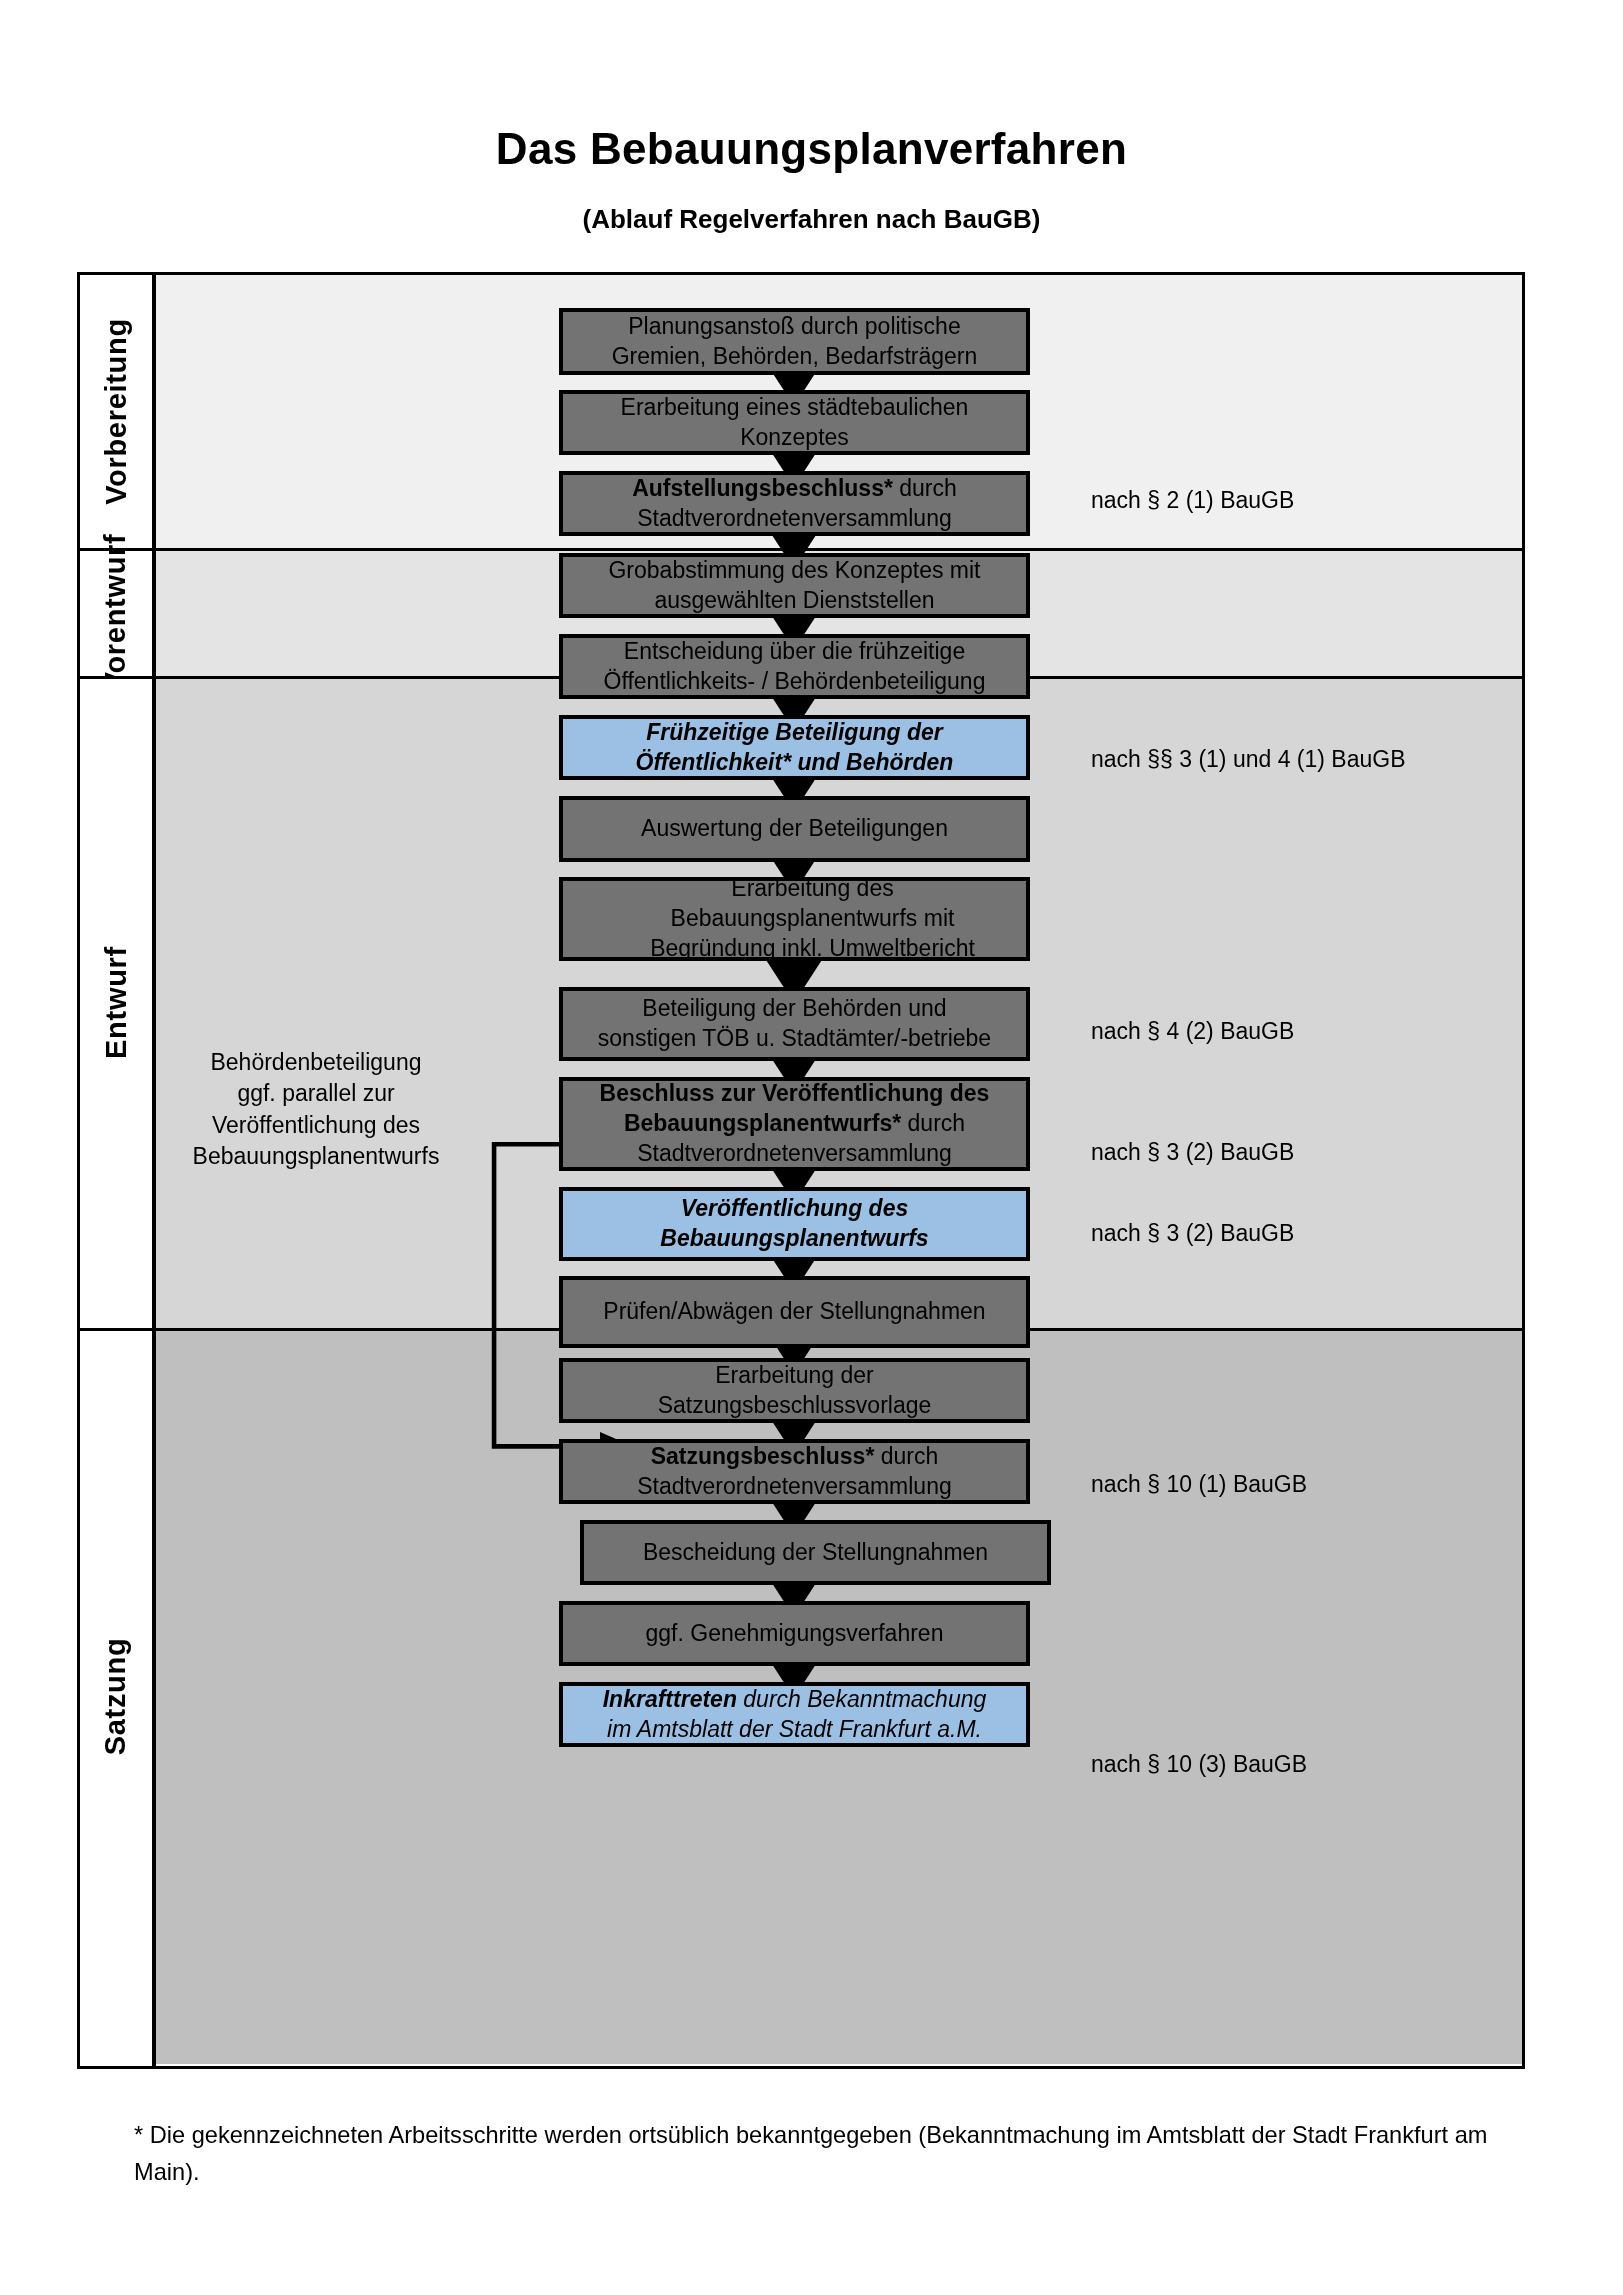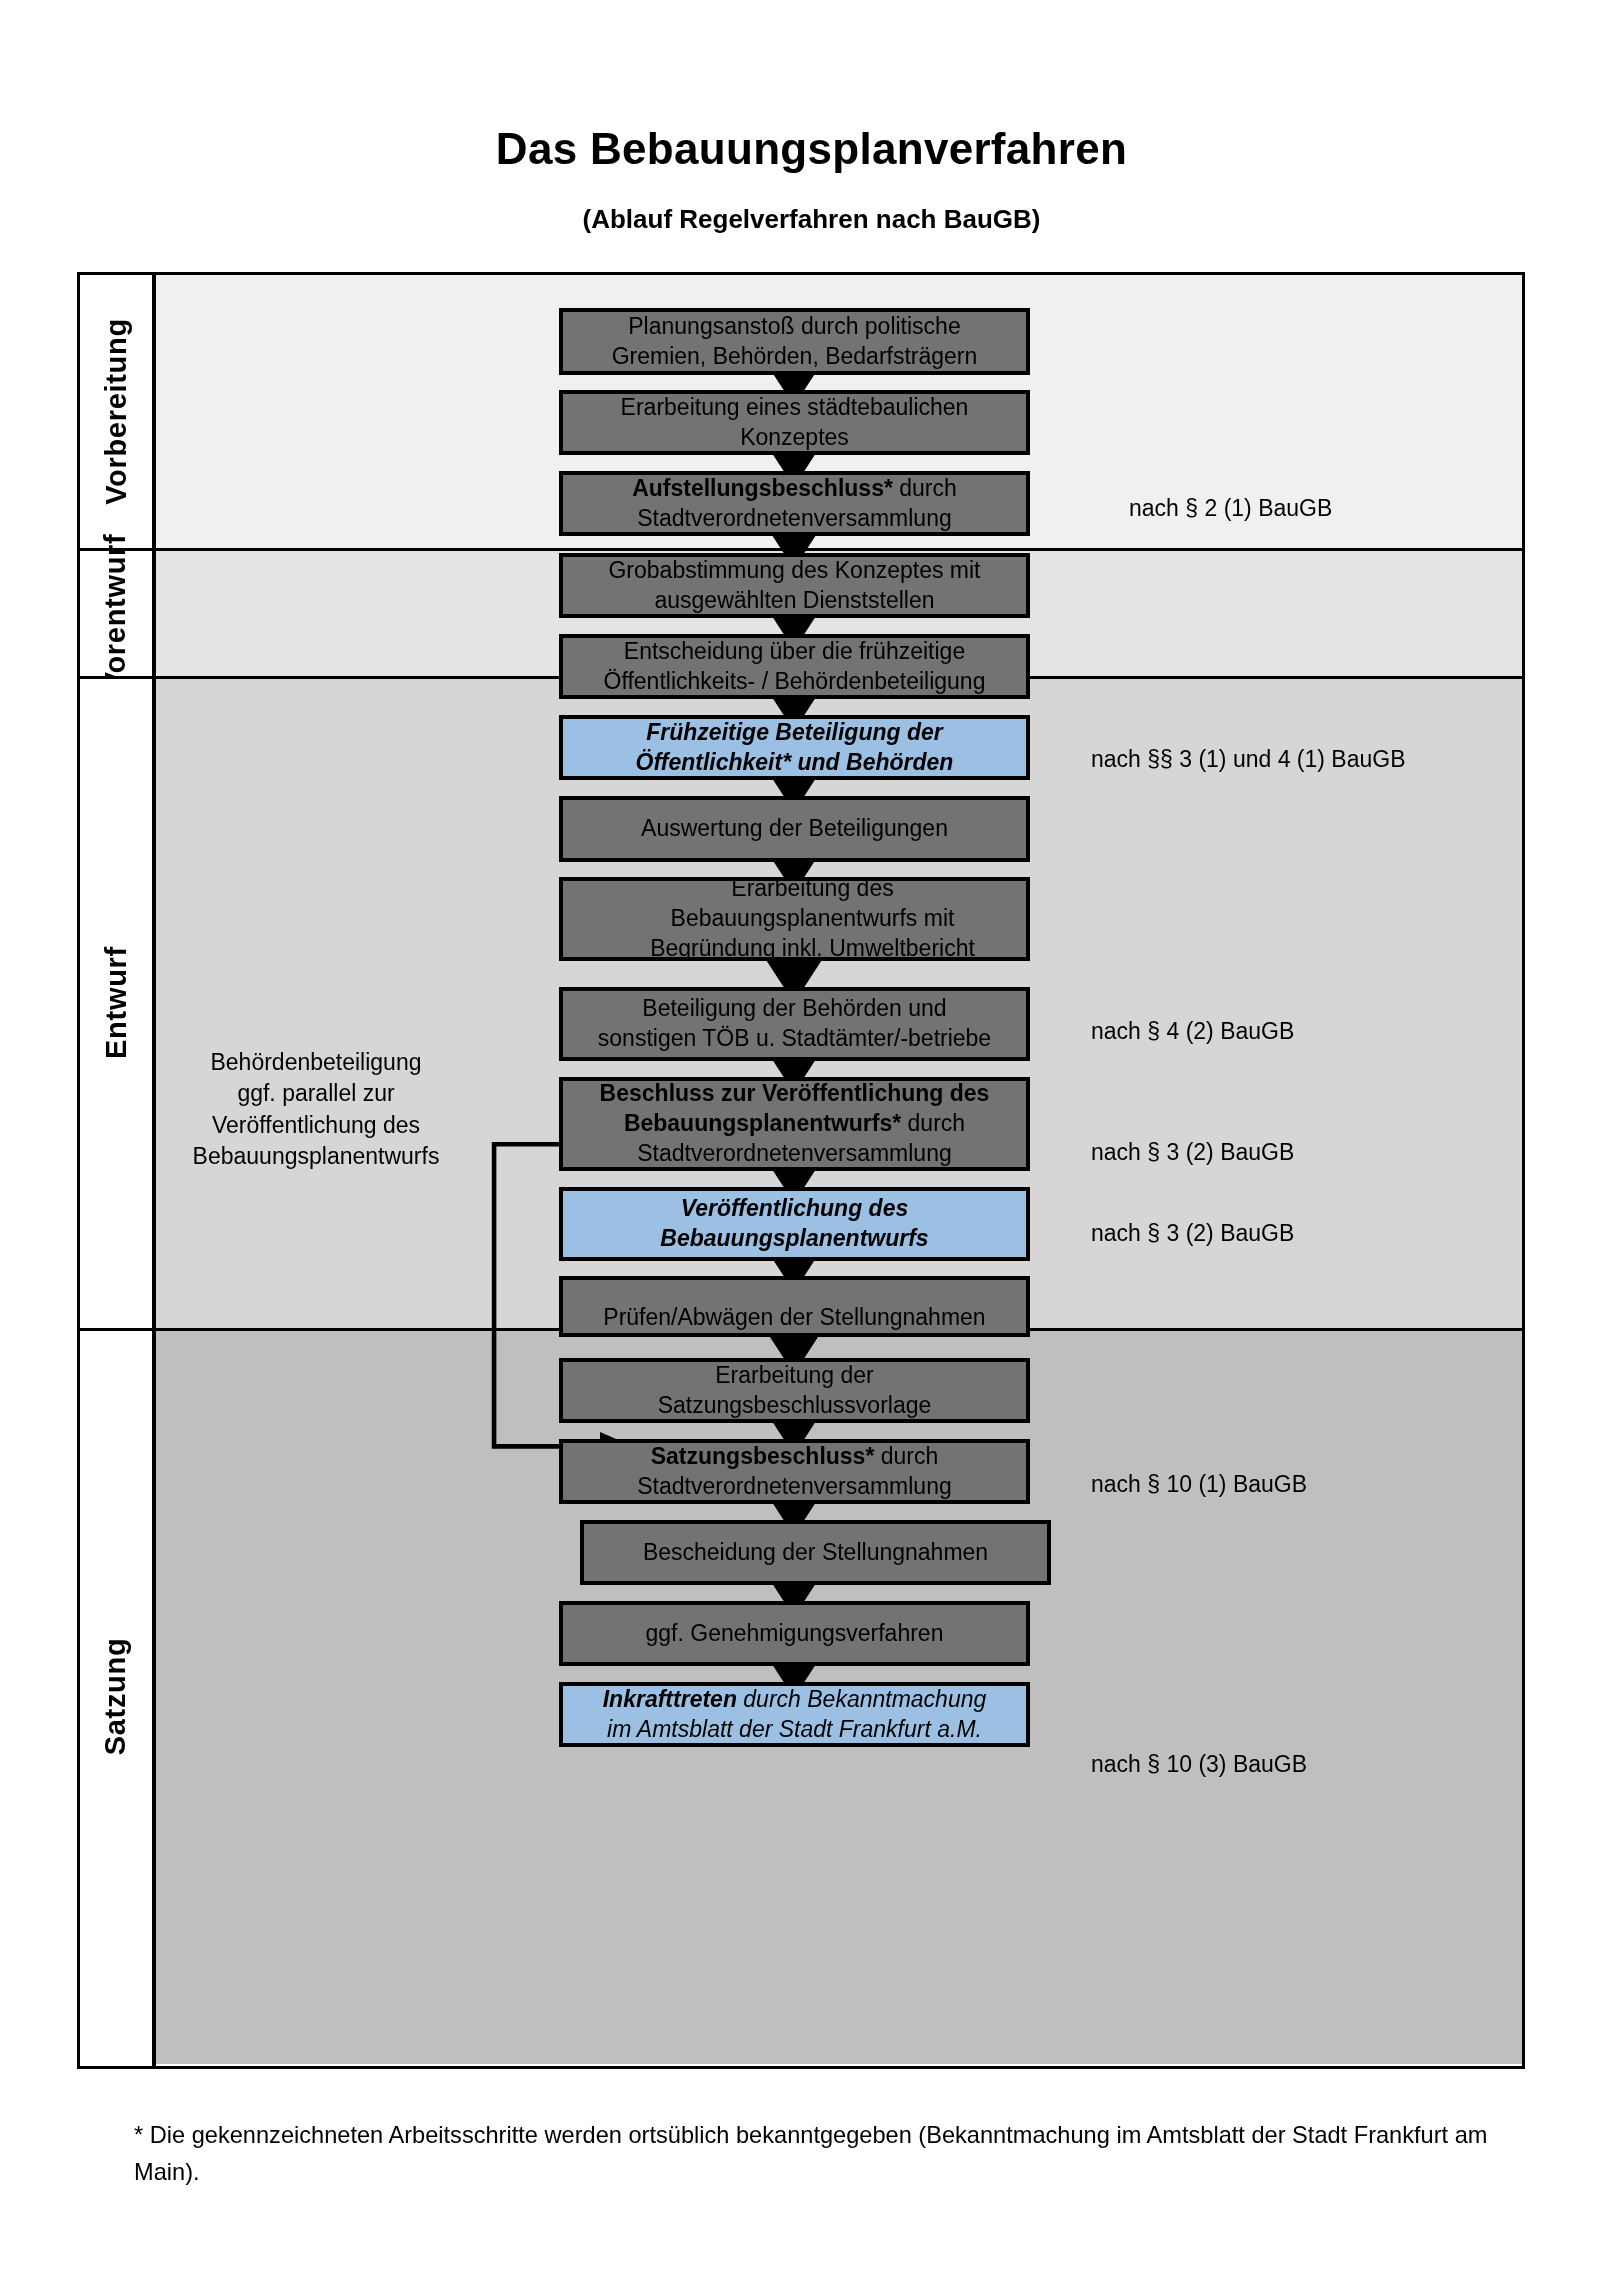--- a/index.html
+++ b/index.html
@@ -265,21 +265,21 @@
         <span class="line"><span class="b">Beschluss zur Veröffentlichung des</span></span>
         <span class="line"><span class="b">Bebauungsplanentwurfs*</span><span> durch</span></span>
         <span class="line"><span>Stadtverordnetenversammlung</span></span>
       </div>
       <div class="flow-arrow" style="top: 874px; left: 679px; border-top-width: 54px;"></div>
       <div class="flow-box highlight" style="top: 912px; height: 74px;">
         <span class="line"><span class="b">Veröffentlichung des</span></span>
         <span class="line"><span class="b">Bebauungsplanentwurfs</span></span>
       </div>
       <div class="flow-arrow" style="top: 963px; left: 679px; border-top-width: 54px;"></div>
-      <div class="flow-box" style="top: 1001px; height: 61px; justify-content: flex-end;">
+      <div class="flow-box" style="top: 1001px; height: 72px;">
         <span class="line"><span>Prüfen/Abwägen der Stellungnahmen</span></span>
       </div>
       <div class="flow-arrow" style="top: 1045px; left: 679px; border-top-width: 54px;"></div>
       <div class="flow-box" style="top: 1083px; height: 65px;">
         <span class="line"><span>Erarbeitung der</span></span>
         <span class="line"><span>Satzungsbeschlussvorlage</span></span>
       </div>
       <div class="flow-arrow" style="top: 1126px; left: 679px; border-top-width: 54px;"></div>
       <div class="flow-box" style="top: 1164px; height: 65px;">
         <span class="line"><span class="b">Satzungsbeschluss*</span><span> durch</span></span>
@@ -293,21 +293,21 @@
       <div class="flow-box" style="top: 1326px; height: 65px;">
         <span class="line"><span>ggf. Genehmigungsverfahren</span></span>
       </div>
       <div class="flow-arrow" style="top: 1369px; left: 679px; border-top-width: 54px;"></div>
       <div class="flow-box highlight" style="top: 1407px; height: 65px;">
         <span class="line"><span class="b">Inkrafttreten</span><span> durch Bekanntmachung</span></span>
         <span class="line"><span>im Amtsblatt der Stadt Frankfurt a.M.</span></span>
       </div>
     </div>
   <div id="ref-layer">
-      <div class="law-ref" style="top: 220px; margin-left: 38px;">nach § 2 (1) BauGB</div>
+      <div class="law-ref" style="top: 212px;">nach § 2 (1) BauGB</div>
       <div class="law-ref" style="top: 471px;">nach §§ 3 (1) und 4 (1) BauGB</div>
       <div class="law-ref" style="top: 743px;">nach § 4 (2) BauGB</div>
       <div class="law-ref" style="top: 864px;">nach § 3 (2) BauGB</div>
       <div class="law-ref" style="top: 945px;">nach § 3 (2) BauGB</div>
       <div class="law-ref" style="top: 1196px;">nach § 10 (1) BauGB</div>
       <div class="law-ref" style="top: 1476px;">nach § 10 (3) BauGB</div>
     </div>
 
   <div id="side-note" style="top: 772px;">
       <div>Behördenbeteiligung</div>

